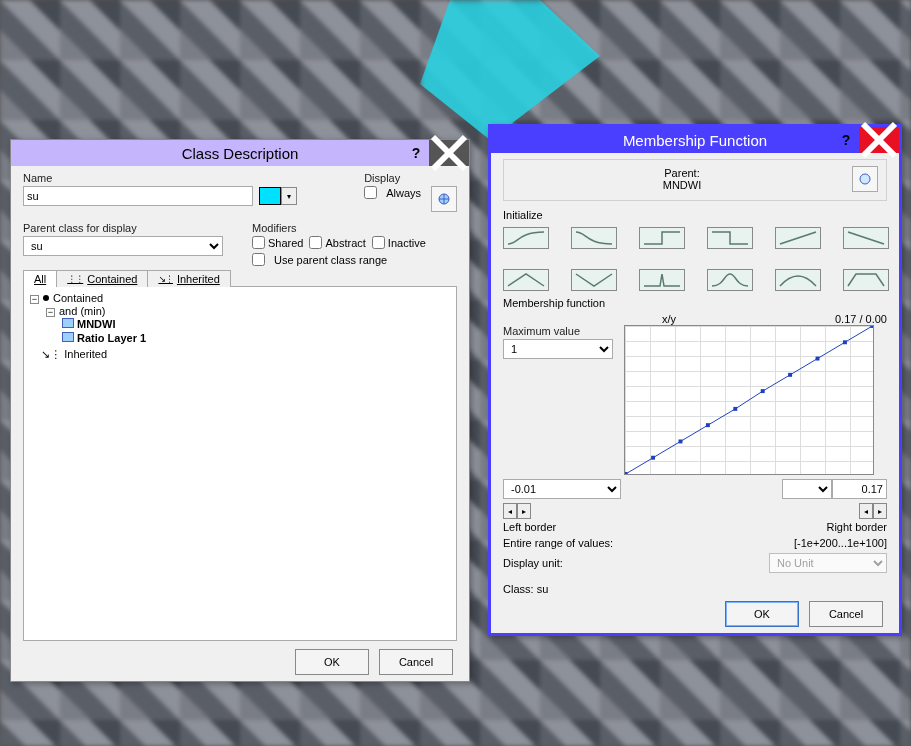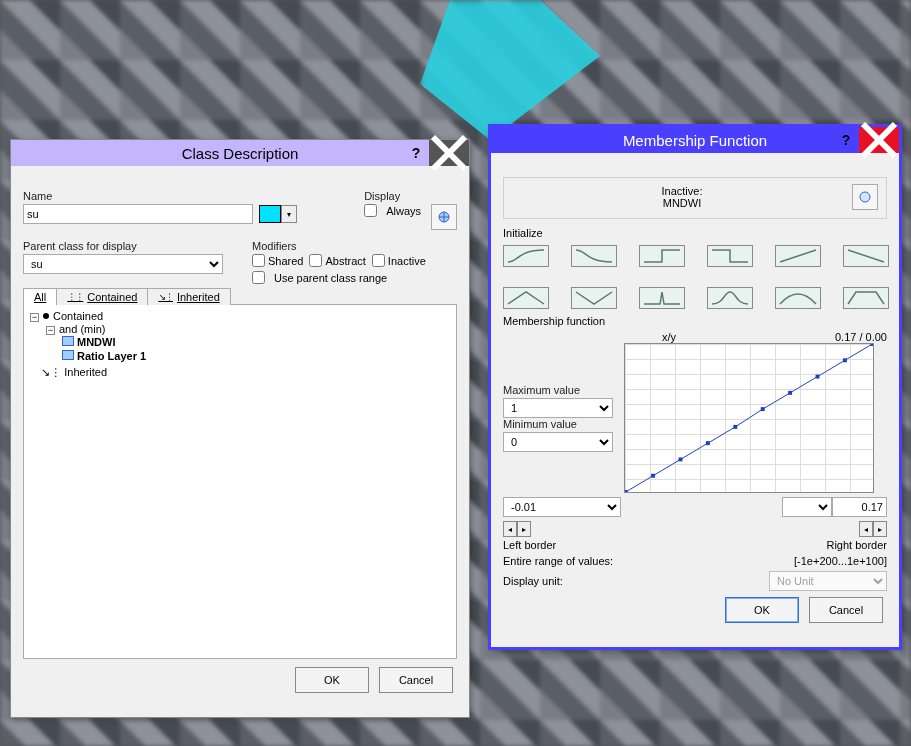--- a/index.html
+++ b/index.html
@@ -20,21 +20,21 @@
   .titlebar { display:flex; align-items:center; justify-content:center; height:26px; position:relative; }
   .titlebar-light { background:#c4b5fd; }
   .titlebar-blue  { background:#4b3fff; color:#fff; }
   .titlebar .title { font-size:15px; font-weight:400; }
   .titlebar .btns { position:absolute; right:0; top:0; height:100%; display:flex; }
   .titlebar .btn  { width:40px; height:100%; display:flex; align-items:center; justify-content:center; font-size:14px; }
   .titlebar .help { width:26px; font-weight:bold; }
   .titlebar .close-dark { background:#555; color:#fff; }
   .titlebar .close-red  { background:#e81123; color:#fff; }
 
-  .body { padding:24px 12px; }
+  .body { padding:6px 12px; }
 
   fieldset, .group { border:1px solid #d0d0d0; padding:6px 8px 8px; margin-bottom:8px; }
   .lbl { color:#222; margin-bottom:2px; display:block; }
 
   input[type=text], select { border:1px solid #aaa; background:#fff; height:20px; padding:1px 3px; }
   input[type=checkbox]{ margin:0 3px 0 0; vertical-align:-2px;}
 
   .row { display:flex; align-items:center; gap:6px; }
 
   .color-swatch { width:22px; height:18px; border:1px solid #000; background:#00e0ff; }
@@ -60,21 +60,21 @@
   button.std { width:74px; height:26px; border:1px solid #888; background:#f4f4f4; }
   button.std.def { border:1px solid #3a72c8; box-shadow:inset 0 0 0 1px #7ab0ff; }
 
   
   .shape-grid { display:grid; grid-template-columns:repeat(6, 46px); gap:20px 22px; margin:6px 0 4px; }
   .shape { width:46px; height:22px; border:1px solid #888; background:#e8f2ee; display:flex; align-items:center; justify-content:center; }
   .shape svg{ width:40px; height:16px; }
   .shape path, .shape line, .shape polyline { stroke:#5a7a70; stroke-width:1.5; fill:none; }
 
   .chartwrap{ display:flex; gap:6px; }
-  .chartside{ width:115px; display:flex; flex-direction:column; justify-content:center;}
+  .chartside{ width:115px; display:flex; flex-direction:column; justify-content:flex-start;}
   .chart { position:relative; width:250px; height:150px; border:1px solid #888; background:#fff; }
   .chart .g{ position:absolute; inset:0;
     background-image:
       linear-gradient(to right, #ddd 1px, transparent 1px),
       linear-gradient(to bottom, #ddd 1px, transparent 1px);
     background-size: 25px 15px;
   }
   .chart svg{ position:absolute; inset:0; width:100%; height:100%; }
   .chart .pt{ fill:#2040c0; }
 
@@ -197,21 +197,21 @@
         <svg viewBox="0 0 10 10">
             <line x1="1" y1="1" x2="9" y2="9" stroke="#fff" stroke-width="1.5"></line>
             <line x1="9" y1="1" x2="1" y2="9" stroke="#fff" stroke-width="1.5"></line>
           </svg>
       </div>
     </div>
   </div>
   <div class="body" style="background:#f0f0f0;">
     <div class="group" style="display:flex; align-items:center; justify-content:space-between;">
       <div style="flex:1; text-align:center;">
-        <div>Inactive:</div>
+        <div>Parent:</div>
         <div>MNDWI</div>
       </div>
       <div class="icon-btn">
         <svg viewBox="0 0 16 16">
             <circle cx="8" cy="8" r="5" fill="#cfe8ff" stroke="#4060c0"></circle>
           </svg>
       </div>
     </div>
 
     <div style="margin-bottom:2px;">Initialize</div>
@@ -283,24 +283,20 @@
       <span></span>
       <span>x/y</span>
       <span>0.17 / 0.00</span>
     </div>
 
     <div class="chartwrap">
       <div class="chartside">
         <div>
           <span class="lbl">Maximum value</span>
           <select style="width:110px"><option>1</option></select>
-        </div>
-        <div>
-          <span class="lbl">Minimum value</span>
-          <select style="width:110px"><option>0</option></select>
         </div>
       </div>
       <div class="chart">
         <div class="g"></div>
         <svg viewBox="0 0 250 150" id="chartsvg">
             <path d="M0 150 L27.777777777777775 133.5 L55.55555555555555 117 L83.33333333333333 100.5 L111.1111111111111 84 L138.88888888888886 65.99999999999999 L166.66666666666663 49.5 L194.44444444444446 33 L222.2222222222222 16.5 L250 0 " stroke="#2040c0" stroke-width="1" fill="none"></path>
             <rect class="pt" x="-2" y="148" width="4" height="4"></rect>
             <rect class="pt" x="25.777777777777775" y="131.5" width="4" height="4"></rect>
             <rect class="pt" x="53.55555555555555" y="115" width="4" height="4"></rect>
             <rect class="pt" x="81.33333333333333" y="98.5" width="4" height="4"></rect>
@@ -344,18 +340,21 @@
 
     <div class="mf-row">
       <span>Entire range of values:</span>
       <span>[-1e+200...1e+100]</span>
     </div>
     <div class="mf-row">
       <span>Display unit:</span>
       <select style="width:118px" disabled=""><option>No Unit</option></select>
     </div>
 
+    <div class="mf-row" style="margin-top:10px;">
+      <span><span>Class:</span> <span>su</span></span>
+    </div>
     <div class="btnrow" style="padding-top:2px;">
       <button class="std def">OK</button>
       <button class="std">Cancel</button>
     </div>
   </div>
 </div>
 
 </body></html>

